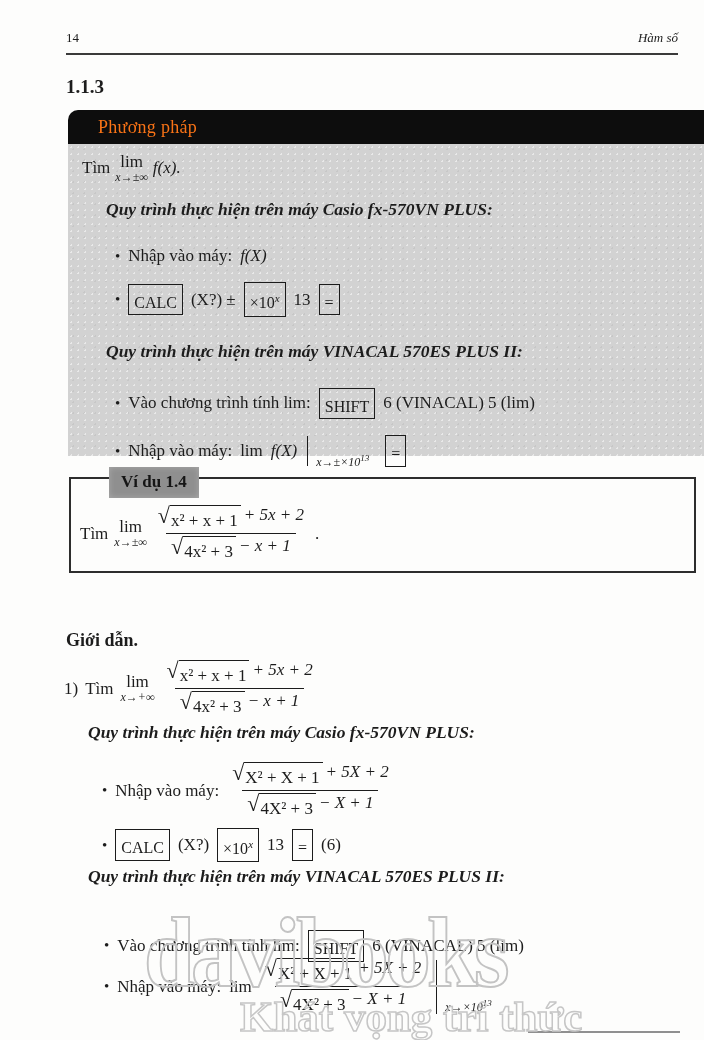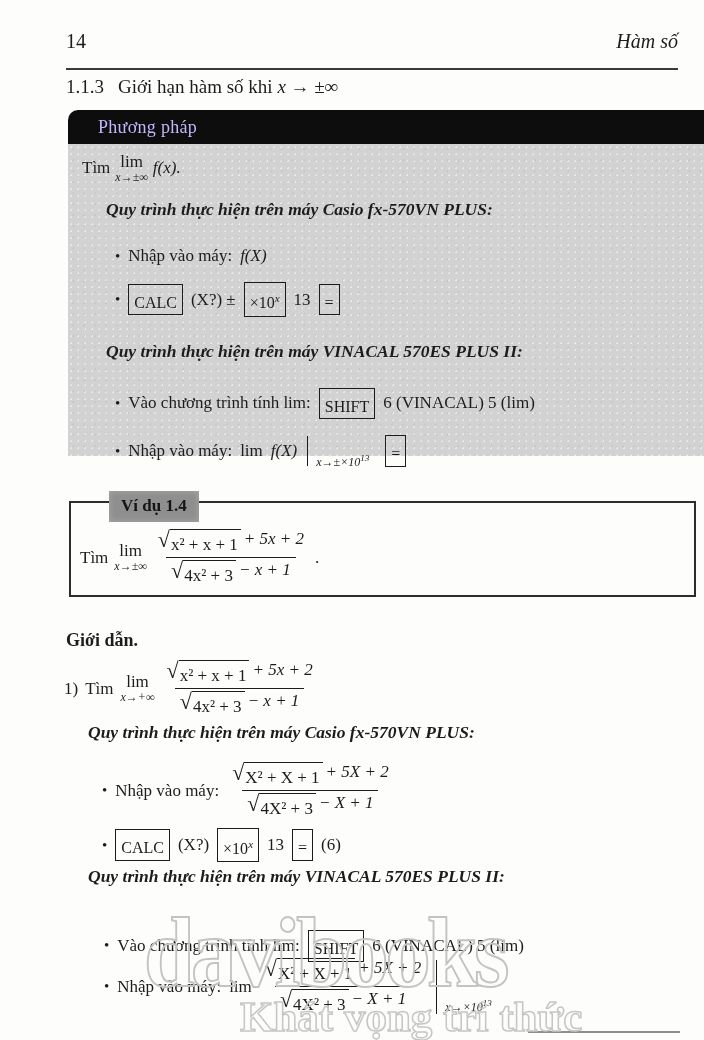--- a/index.html
+++ b/index.html
@@ -8,35 +8,35 @@
     font-family:"Liberation Serif","DejaVu Serif",serif;
     background:#fdfdfc; color:#1c1c1c; position:relative; overflow:hidden;
     font-size:17px;
   }
   .page { position:absolute; inset:0; }
 
   
   .pg-header {
     position:absolute; top:30px; left:66px; right:26px;
     display:flex; justify-content:space-between; align-items:flex-end;
-    border-bottom:2px solid #3a3a3a; padding-bottom:15px; font-size:20px;
+    border-bottom:2px solid #3a3a3a; padding-bottom:7px; font-size:13px;
   }
   .running-title { font-style:italic; }
 
   
   .section-heading {
-    position:absolute; top:76px; left:66px; font-weight:normal; font-size:19px;
+    position:absolute; top:76px; left:66px; font-weight:bold; font-size:19px;
     display:flex; gap:14px; align-items:baseline;
   }
   .mi { font-style:italic; }
 
   
   .method-box { position:absolute; top:110px; left:68px; right:0; height:346px; }
   .method-header {
-    height:34px; background:#0d0d0d; color:#c4b5fd;
+    height:34px; background:#0d0d0d; color:#f97316;
     border-radius:10px 0 0 0; padding-left:30px; display:flex; align-items:center;
     font-size:18px; letter-spacing:.3px;
   }
   .method-body {
     height:312px; background:#d2d2d2; padding:5px 10px 0 8px;
     background-image:
       radial-gradient(rgba(255,255,255,.5) 1px, transparent 1px),
       radial-gradient(rgba(0,0,0,.05) 1px, transparent 1px);
     background-size:7px 7px, 11px 11px;
   }
@@ -74,21 +74,21 @@
 
   
   .evalbar { display:inline-block; width:0; border-left:1.6px solid #1c1c1c; margin-left:2px; }
   .evalbar.h-sm { height:30px; vertical-align:middle; }
   .evalbar.h-lg { height:54px; }
   .evalsub { font-size:12px; font-style:italic; position:relative; top:10px; white-space:nowrap; }
   .evalsub sup { font-size:9px; }
 
   
   .example-box {
-    position:absolute; top:501px; left:69px; width:627px; height:96px;
+    position:absolute; top:477px; left:69px; width:627px; height:96px;
     border:2px solid #2d2d2d;
   }
   .example-badge {
     position:absolute; top:-12px; left:38px; background:#8f8f8f; color:#151515;
     font-weight:bold; font-size:17px; padding:5px 12px 6px;
     box-shadow:inset 0 0 6px rgba(255,255,255,.25);
   }
   .example-body { display:flex; align-items:center; gap:6px; padding:26px 0 0 9px; }
 
   
@@ -116,21 +116,20 @@
 
 <div class="page">
 
   <div class="pg-header">
     <span>14</span>
     <span class="running-title">Hàm số</span>
   </div>
 
   <div class="section-heading">
     <span>1.1.3</span>
-    <span><span>Giới hạn hàm số khi</span> <span class="mi">x → ±∞</span></span>
   </div>
 
   <div class="method-box">
     <div class="method-header">
       <span>Phương pháp</span>
     </div>
     <div class="method-body">
 
       <div class="intro-line">
         <span>Tìm</span>

